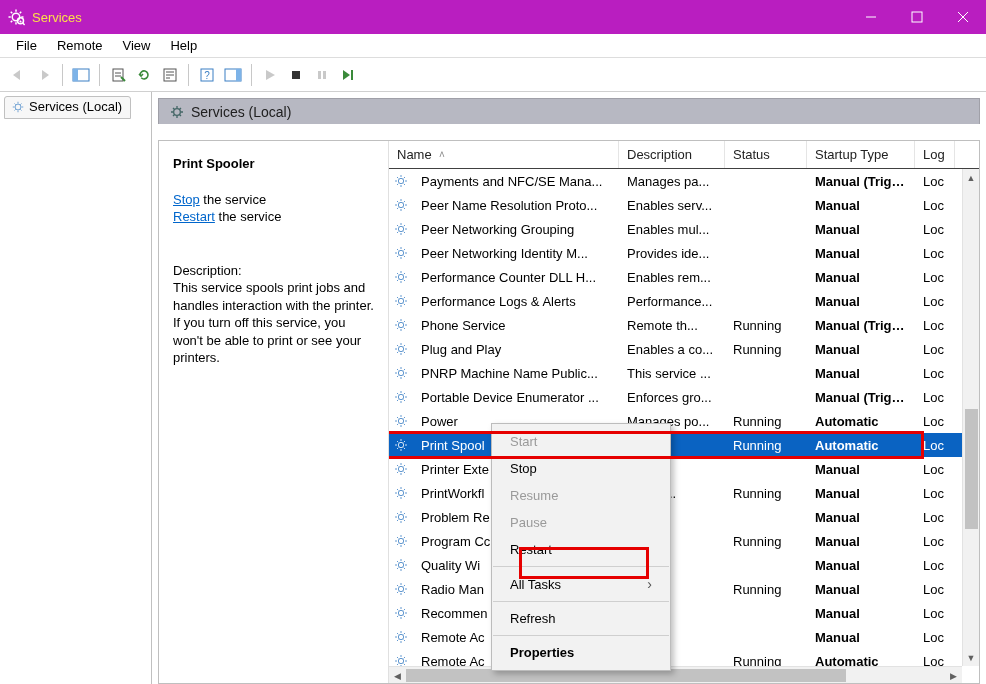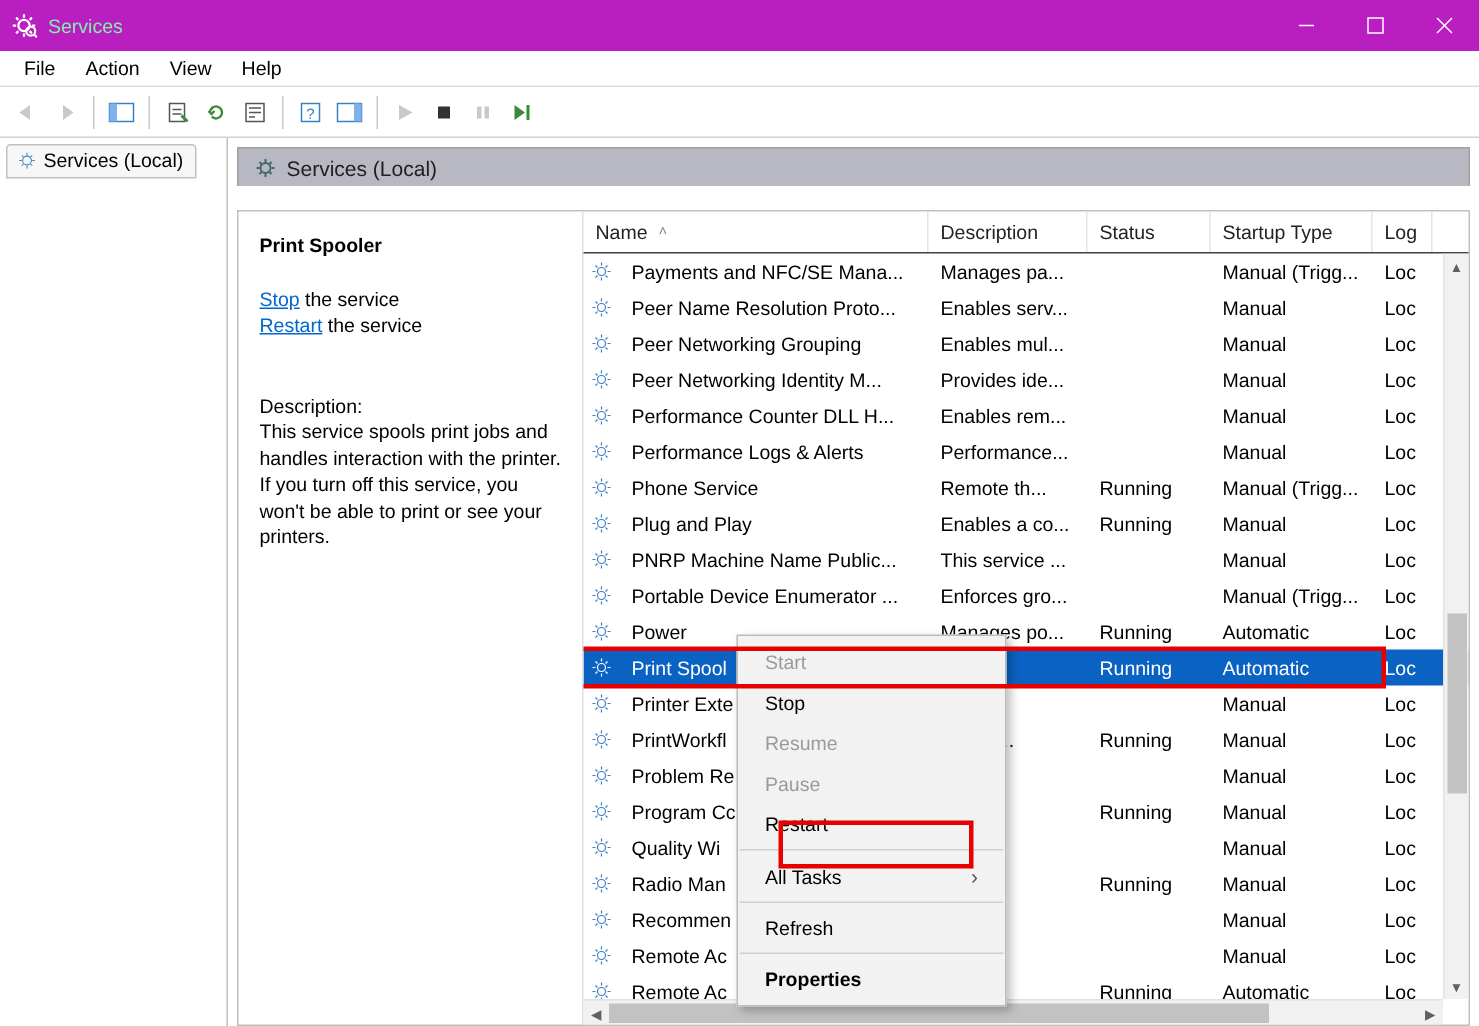--- a/index.html
+++ b/index.html
@@ -9,21 +9,21 @@
     font-size: 13px;
     color: #000;
     background: #fff;
     user-select: none;
     overflow: hidden;
   }
   
   .titlebar {
     height: 34px;
     background: #b91ec0;
-    color: #86efac;
+    color: #fde047;
     display: flex;
     align-items: center;
     padding-left: 6px;
   }
   .titlebar .app-icon {
     width: 20px; height: 20px;
     display: flex; align-items: center; justify-content: center;
     margin-right: 6px;
   }
   .titlebar .title { font-size: 13px; }
@@ -180,21 +180,21 @@
   }
   .row.selected {
     background:#0a63c2;
     color:#fff;
   }
   .row.selected .gear-stroke { stroke:#fff; }
   .cell-name-wrap{width:230px;display:flex;align-items:center;overflow:hidden;}
   .cell-name{flex:1;overflow:hidden;text-overflow:ellipsis;}
   .cell-desc{width:106px;}
   .cell-status{width:82px;}
-  .cell-startup{width:108px;}
+  .cell-startup{width:108px;font-weight:bold;}
   .cell-logon{width:40px;}
 
   
   .gear-stroke { stroke:#3b7fc4; fill:none; stroke-width:1.2;}
 
   
   .redbox { position:absolute; border:3px solid #e60000; pointer-events:none; z-index:40;}
 
   
   .ctx-menu {
@@ -271,21 +271,21 @@
       <svg width="12" height="12">
           <line x1="1" y1="1" x2="11" y2="11" stroke-width="1"></line>
           <line x1="11" y1="1" x2="1" y2="11" stroke-width="1"></line>
         </svg>
     </div>
   </div>
 </div>
 
 <div class="menubar">
   <span class="menu-item">File</span>
-  <span class="menu-item">Action</span>
+  <span class="menu-item">Remote</span>
   <span class="menu-item">View</span>
   <span class="menu-item">Help</span>
 </div>
 
 <div class="toolbar">
   <div class="tbtn inactive">
       <svg width="16" height="14">
         <path d="M10 2 L3 7 L10 12 Z" fill="#888"></path>
       </svg>
     </div>

